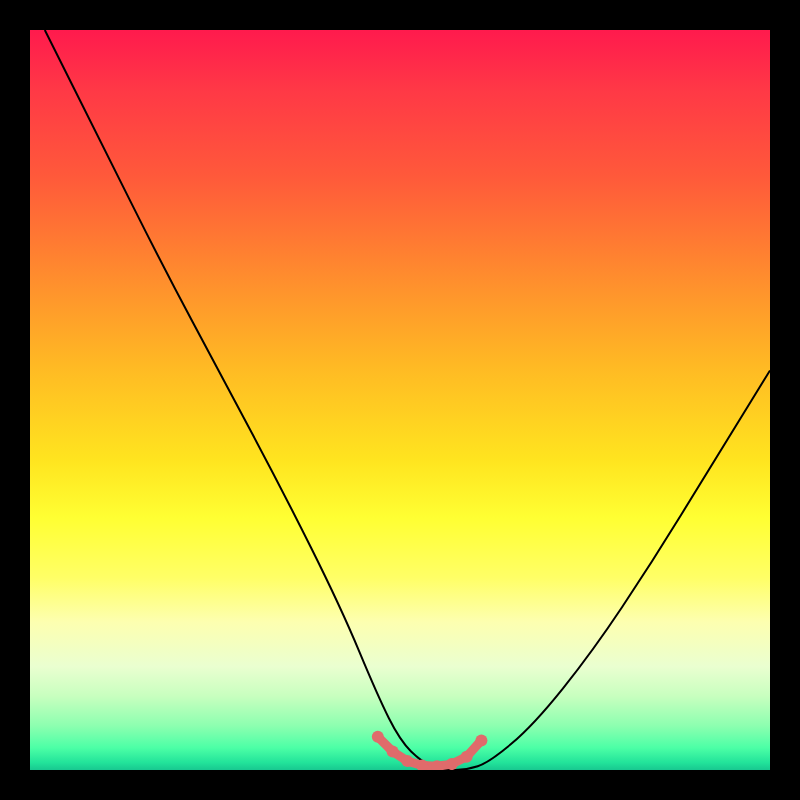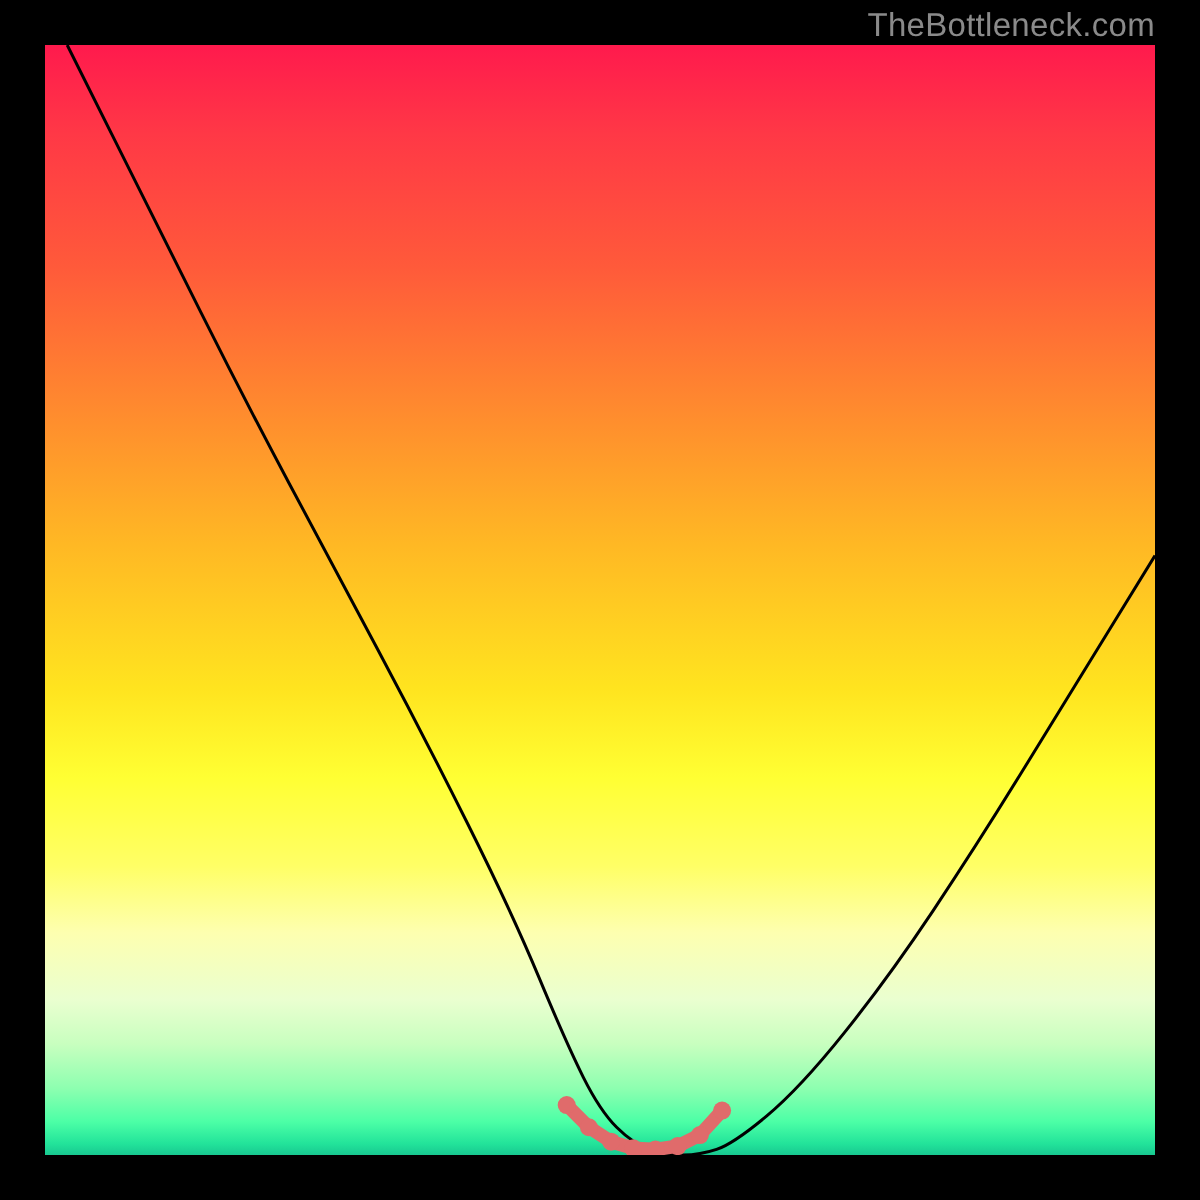--- a/index.html
+++ b/index.html
@@ -55,21 +55,20 @@
     left: 0;
     top: 0;
     width: 740px;
     height: 740px;
   }
 </style>
 </head>
 <body>
 
 <div class="frame">
-  <div class="watermark">TheBottleneck.com</div>
   <div class="plot-area">
     <svg class="curve" viewBox="0 0 740 740" preserveAspectRatio="none">
       <g id="curve-group">
           <path d="M 14.8 0 Q 14.8 0 44.4 59.19999999999999 Q 74 118.39999999999998 103.6 177.59999999999997 Q 133.2 236.79999999999995 162.8 292.29999999999995 Q 192.4 347.79999999999995 222 403.29999999999995 Q 251.60000000000002 458.8 281.20000000000005 518 Q 310.8 577.2 329.29999999999995 621.6 Q 347.79999999999995 666 358.9 688.2 Q 370 710.4 381.1 721.5 Q 392.20000000000005 732.6 403.30000000000007 736.3 Q 414.40000000000003 740 425.5 740 Q 436.59999999999997 740 447.7 736.3 Q 458.8 732.6 481 714.1 Q 503.20000000000005 695.6 532.8 658.6 Q 562.4 621.6 592 577.2 Q 621.6 532.8 651.2 484.7 Q 680.8000000000001 436.6 710.4000000000001 388.5 T 740 340.4" fill="none" stroke="#000" stroke-width="2"></path>
         </g>
       <g id="trough-group">
           <path d="M 347.79999999999995 706.7 L 362.59999999999997 721.5 L 377.40000000000003 731.12 L 392.20000000000005 735.56 L 407.00000000000006 736.3 L 421.79999999999995 734.08 L 436.59999999999997 726.68 L 451.4 710.4" fill="none" stroke="#e06b6b" stroke-width="9" stroke-linecap="round" stroke-linejoin="round"></path>
           <circle cx="347.79999999999995" cy="706.7" r="6" fill="#e06b6b"></circle>
           <circle cx="362.59999999999997" cy="721.5" r="6" fill="#e06b6b"></circle>
           <circle cx="377.40000000000003" cy="731.12" r="6" fill="#e06b6b"></circle>

